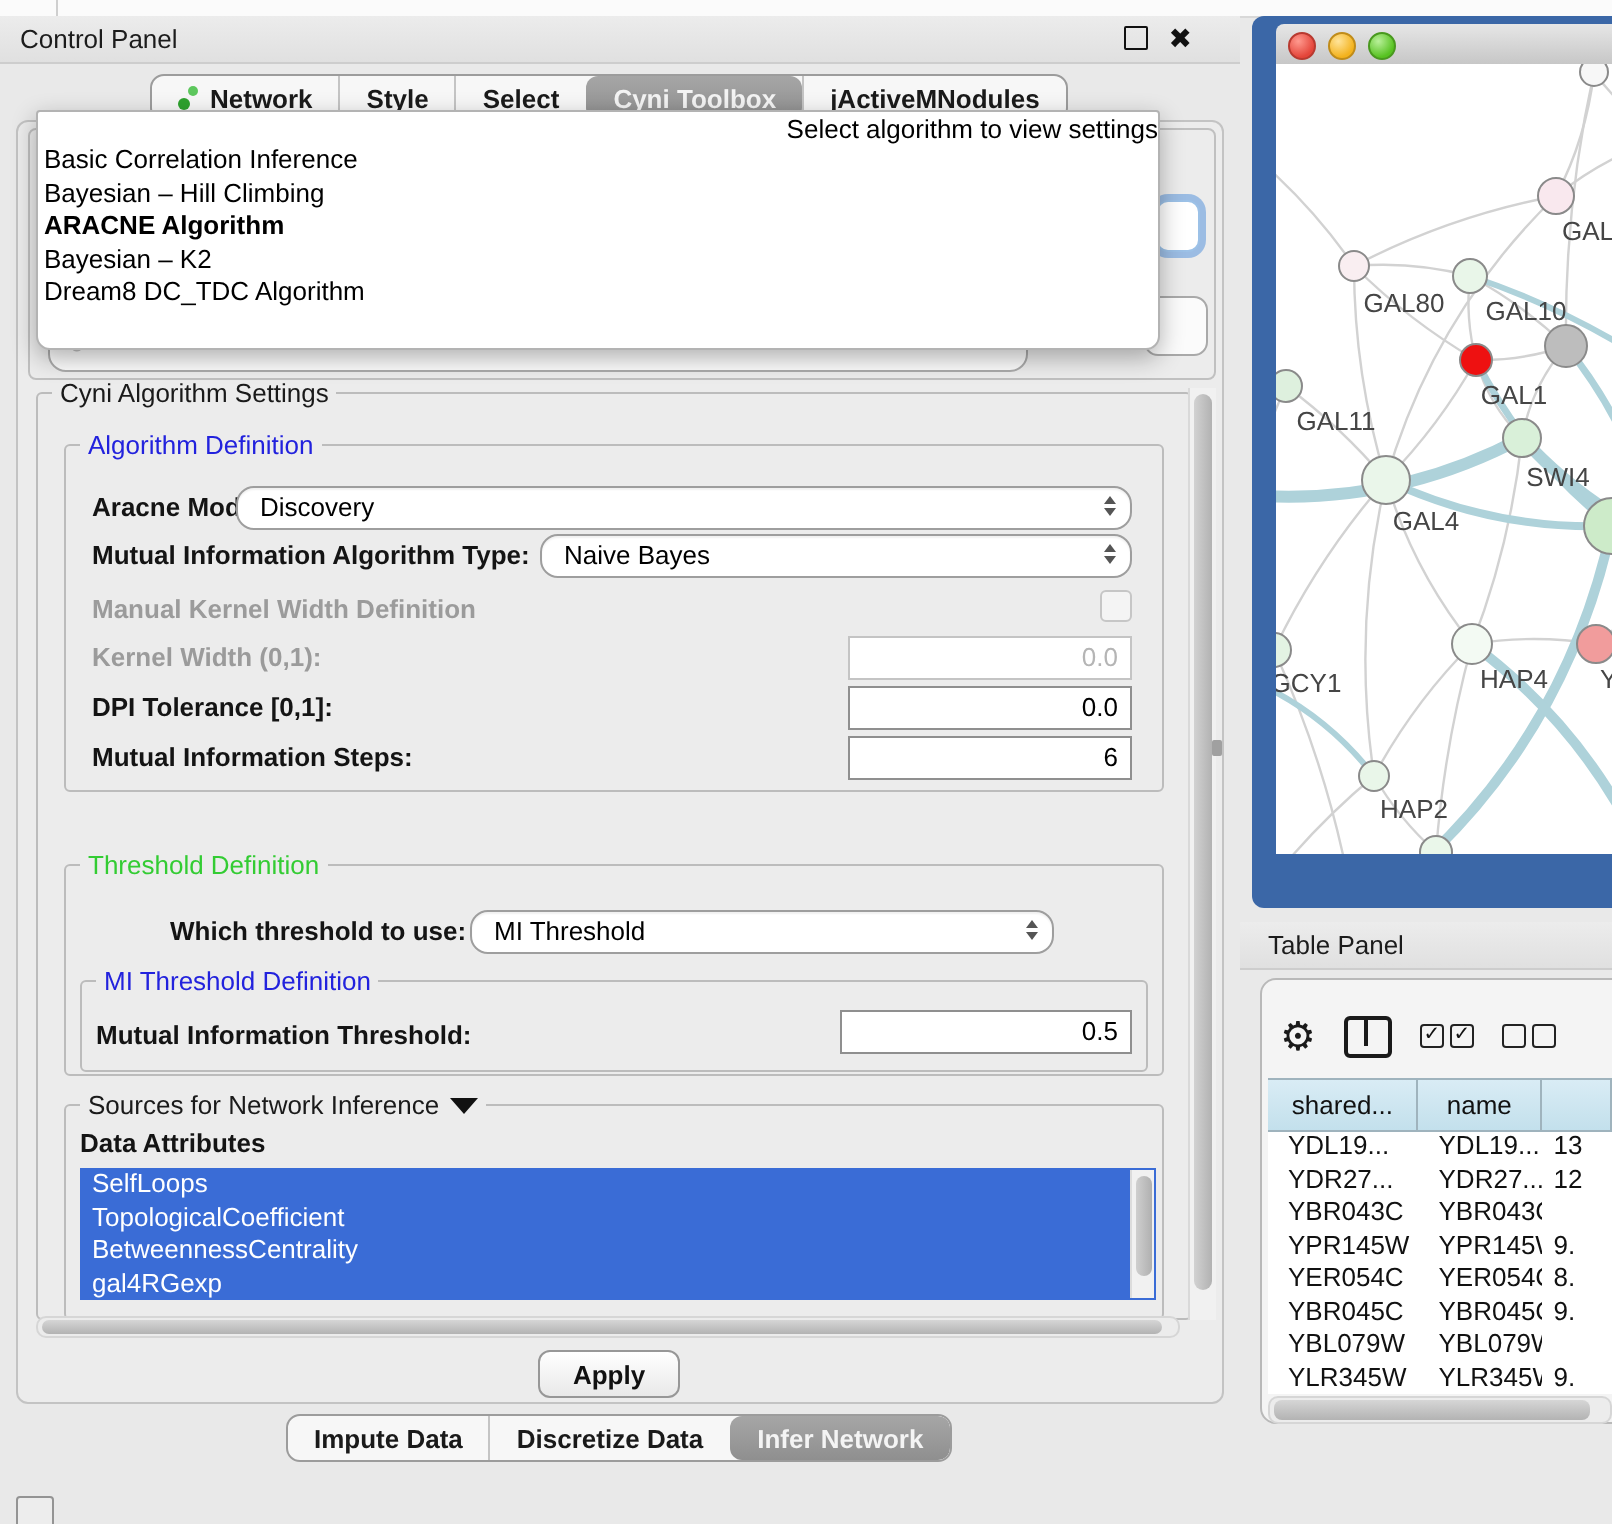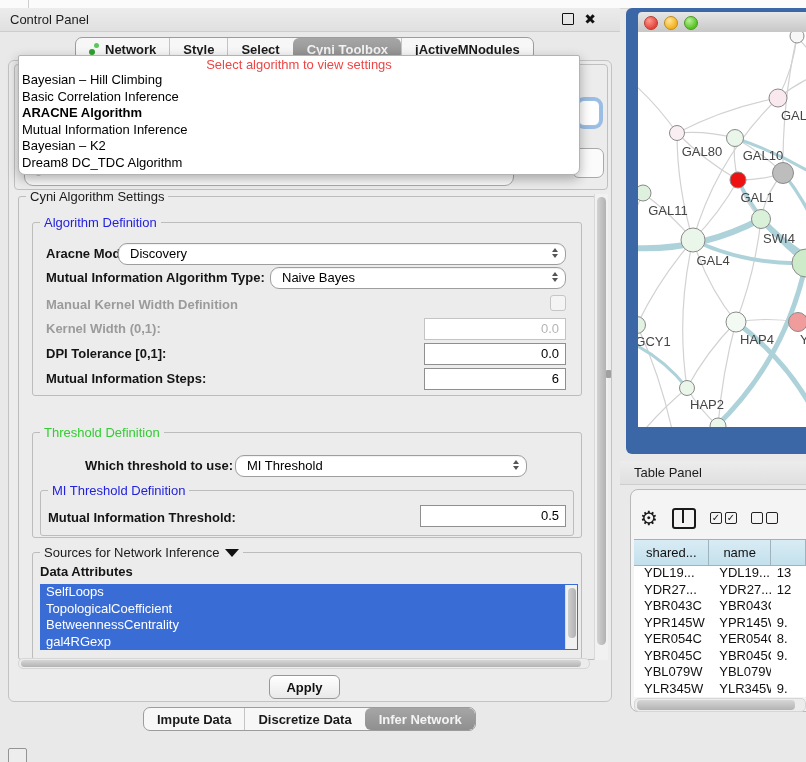--- a/index.html
+++ b/index.html
@@ -42,21 +42,21 @@
   .frag-bluebtn{left:578px;top:100px;width:20px;height:24px;border-radius:6px;background:#fff;
     border:1px solid #9cc1e7;box-shadow:0 0 0 3px rgba(90,150,220,.55);}
   .frag-round{left:572px;top:148px;width:30px;height:28px;border:1px solid #a9a9a9;border-radius:7px;background:#fbfbfb;}
   .frag-combo{left:24px;top:166px;width:488px;height:18px;border:1px solid #ababab;border-radius:9px;
     background:#fcfcfc;overflow:hidden;}
   .frag-combo span{display:block;margin:-6px 0 0 10px;color:#c2c2c2;font-size:13px;}
 
   
   .dropdown{left:18px;top:55px;width:560px;height:117px;background:#fff;border:1px solid #b3b3b3;
     border-radius:2px 2px 7px 7px;box-shadow:0 4px 12px rgba(0,0,0,.30);z-index:30;padding-top:1px;}
-  .dd-header{text-align:center;color:#ef4444;font-size:13px;height:15px;line-height:15px;}
+  .dd-header{text-align:right;color:#000000;font-size:13px;height:15px;line-height:15px;}
   .dd-item{font-size:13px;line-height:16.5px;padding-left:3px;color:#000;white-space:nowrap;}
   .dd-item.bold{font-weight:bold;}
 
   
   .fs{border:1px solid #bcbcbc;border-radius:3px;}
   .legend{position:absolute;background:#ececec;padding:0 4px;font-size:13px;line-height:13px;display:flex;align-items:center;gap:5px;}
   .legend.blue{color:#2222dd;}
   .legend.green{color:#33cc33;}
   .lbl{position:absolute;font-size:13px;font-weight:bold;color:#141414;white-space:nowrap;}
   .lbl.plain{font-weight:normal;}
@@ -173,24 +173,23 @@
   <div class="abs frag-group"></div>
   <div class="abs frag-bluebtn"></div>
   <div class="abs frag-round"></div>
   <div class="abs frag-combo">
     <span>galFiltered.sif default node</span>
   </div>
 
   <div class="abs dropdown">
     <div class="dd-header">Select algorithm to view settings</div>
     <div id="algo-items">
+        <div class="dd-item">Basic Correlation Inference</div>
         <div class="dd-item">Bayesian – Hill Climbing</div>
-        <div class="dd-item">Basic Correlation Inference</div>
         <div class="dd-item bold">ARACNE Algorithm</div>
-        <div class="dd-item">Mutual Information Inference</div>
         <div class="dd-item">Bayesian – K2</div>
         <div class="dd-item">Dream8 DC_TDC Algorithm</div>
       </div>
   </div>
 
   <div class="abs fs" style="left:18px;top:196px;width:576px;height:462px;"></div>
   <div class="abs legend" style="left:26px;top:190px;">Cyni Algorithm Settings</div>
 
   <div class="abs fs" style="left:32px;top:222px;width:548px;height:172px;"></div>
   <div class="abs legend blue" style="left:40px;top:216px;">Algorithm Definition</div>

